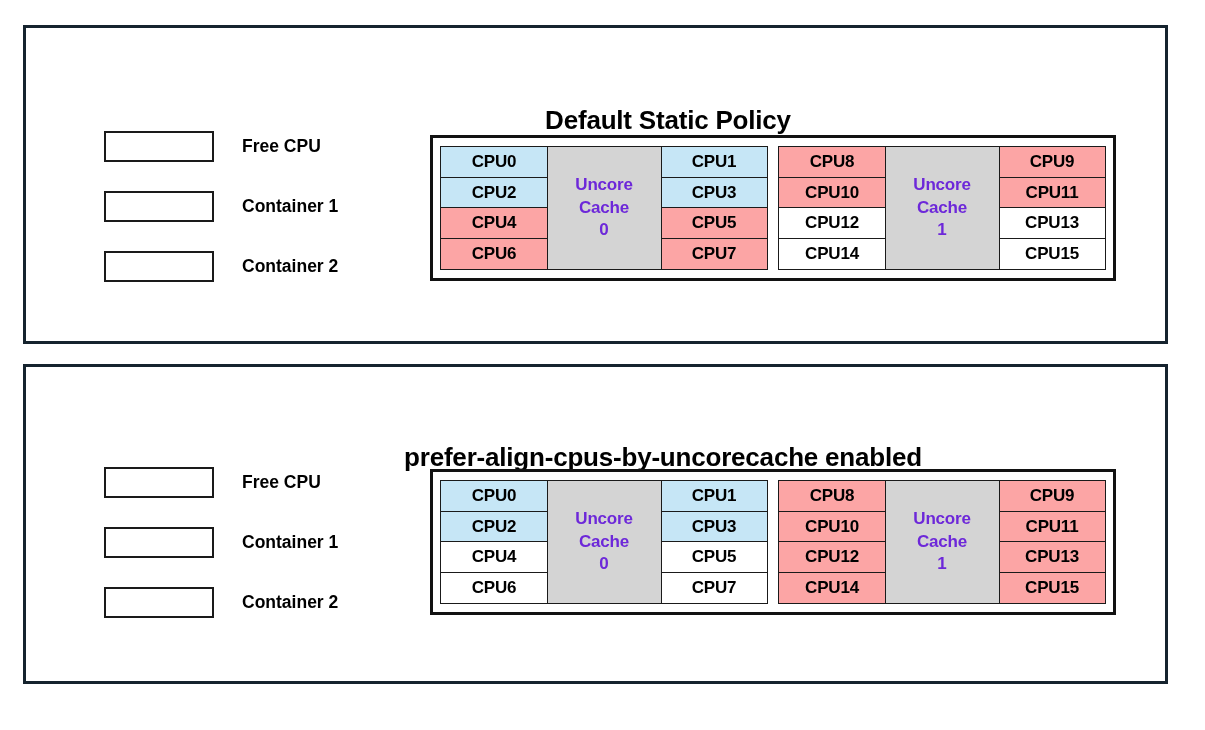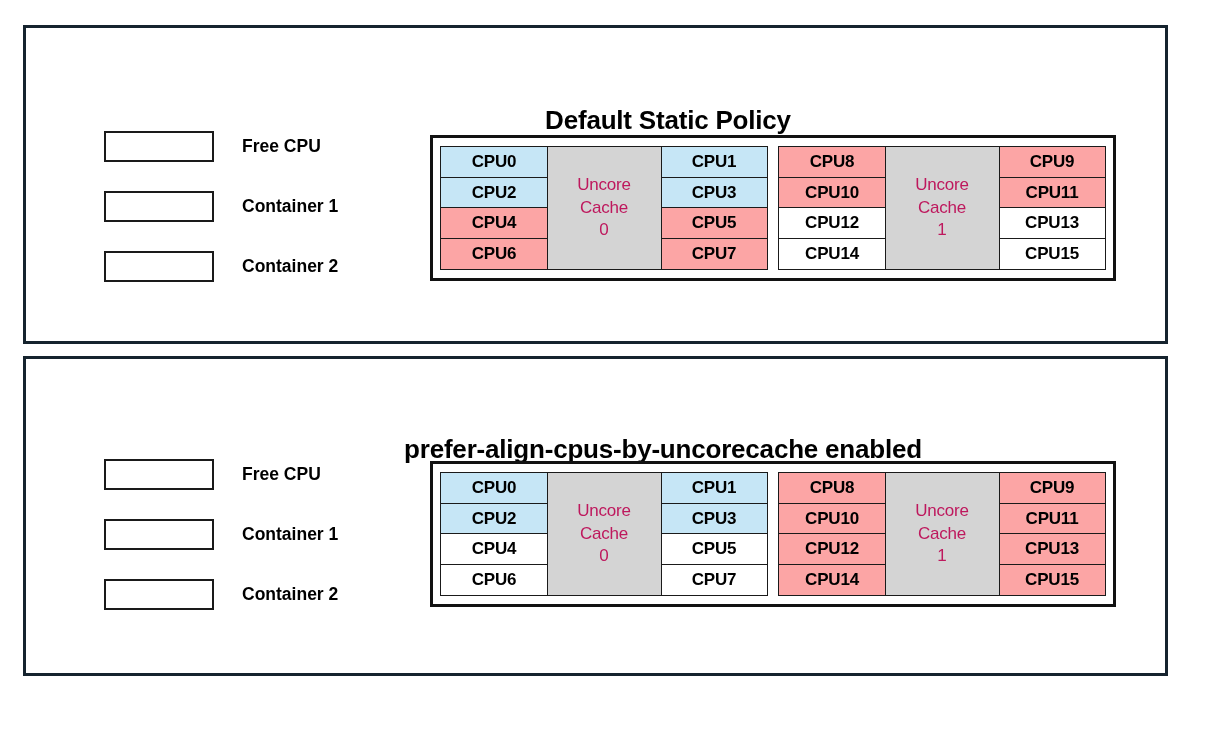--- a/index.html
+++ b/index.html
@@ -18,21 +18,21 @@
 
   .panel {
     position: absolute;
     left: 23px;
     width: 1145px;
     border: 3px solid #16232e;
     box-sizing: border-box;
     background: #ffffff;
   }
   #panel-top    { top: 25px;  height: 319px; }
-  #panel-bottom { top: 356px; height: 320px; }
+  #panel-bottom { top: 364px; height: 320px; }
 
   
   .panel-title {
     position: absolute;
     text-align: center;
     font-weight: bold;
     color: #000000;
     white-space: nowrap;
     letter-spacing: -0.2px;
   }
@@ -139,22 +139,22 @@
     display: flex;
     flex-direction: column;
     align-items: center;
     justify-content: center;
     margin: 0 -1.5px;
     position: relative;
     z-index: 2;
   }
   .cache-line {
     font-size: 17px;
-    font-weight: normal;
-    color: #be185d;
+    font-weight: bold;
+    color: #6d28d9;
     line-height: 1.32;
     text-align: center;
     letter-spacing: -0.2px;
   }
 </style>
 </head>
 <body>
 
 <section class="panel" id="panel-top">
 

